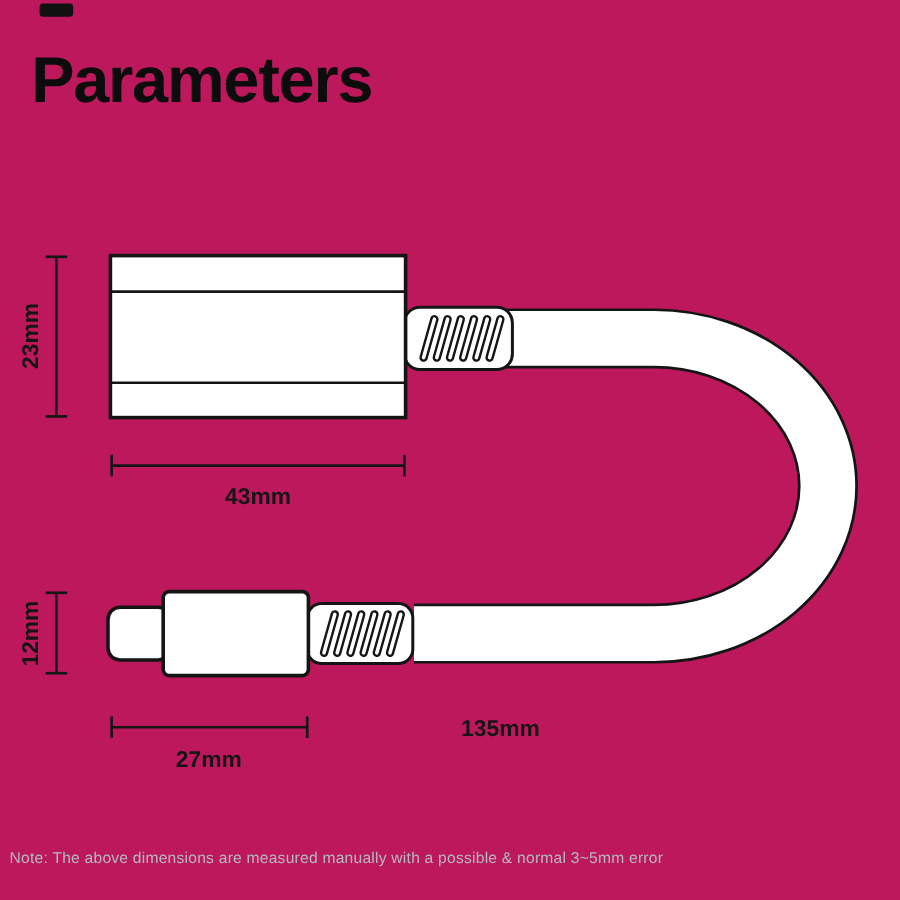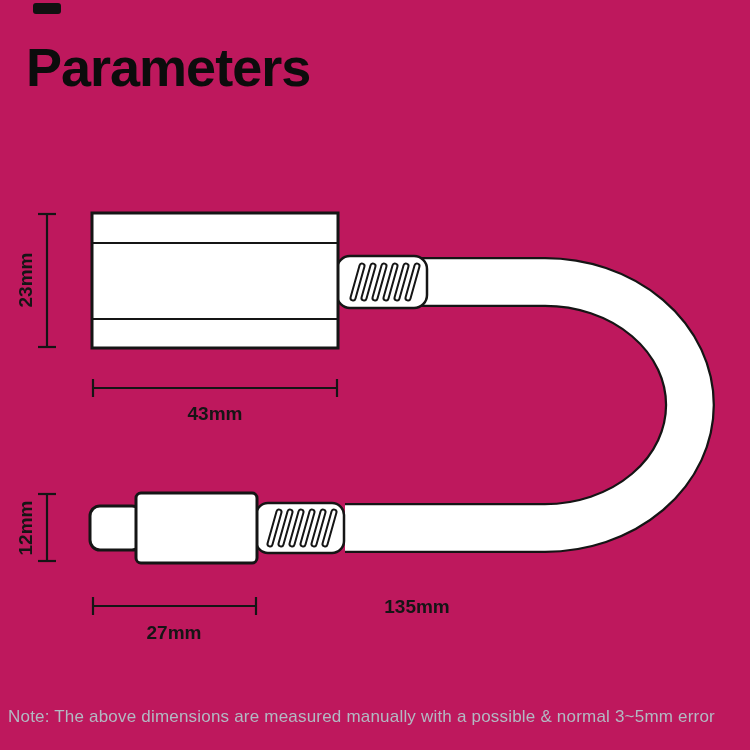--- a/index.html
+++ b/index.html
@@ -44,21 +44,21 @@
   .dim-label {
     font-family: "Liberation Sans", sans-serif;
     font-size: 19px;
     font-weight: 700;
     fill: #151515;
   }
   .note {
     position: absolute;
     left: 8px; top: 707px;
     width: 740px;
-    font-size: 17px;
+    font-size: 13px;
     letter-spacing: 0.2px;
     color: #b3b9c3;
     white-space: nowrap;
   }
 </style>
 </head>
 <body>
 
 <div class="page">
 

